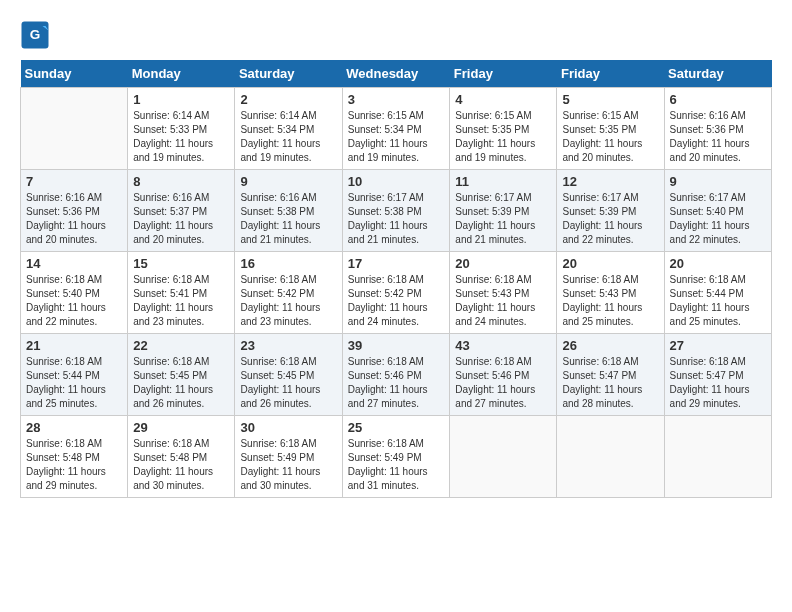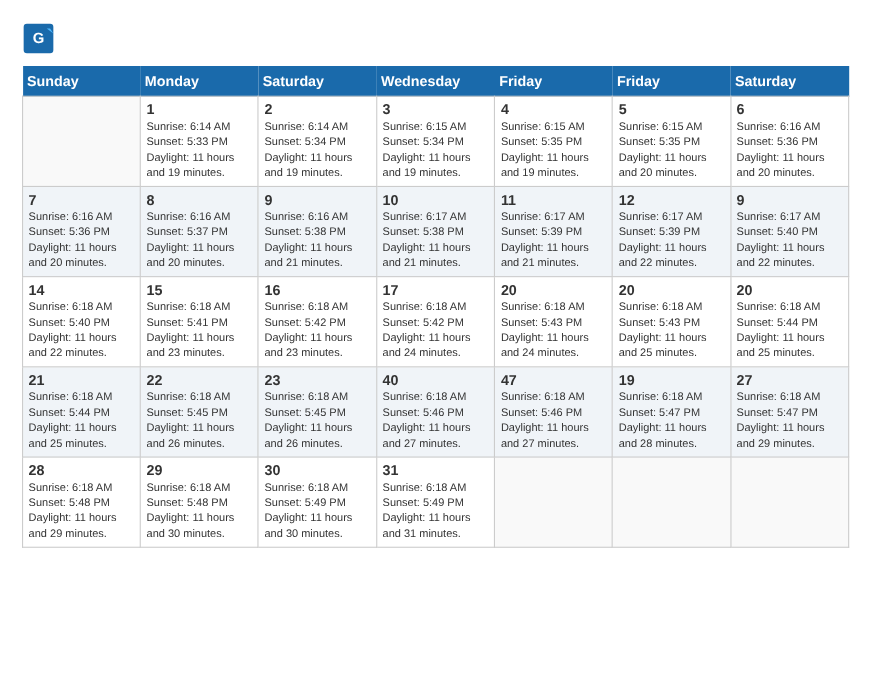--- a/index.html
+++ b/index.html
@@ -285,35 +285,35 @@
 and 26 minutes.</div>
         </td>
         <td>
           <span class="day-num">23</span>
           <div class="day-info" style="white-space: pre-line;">Sunrise: 6:18 AM
 Sunset: 5:45 PM
 Daylight: 11 hours
 and 26 minutes.</div>
         </td>
         <td>
-          <span class="day-num">40</span>
+          <span class="day-num">39</span>
           <div class="day-info" style="white-space: pre-line;">Sunrise: 6:18 AM
 Sunset: 5:46 PM
 Daylight: 11 hours
 and 27 minutes.</div>
         </td>
         <td>
-          <span class="day-num">47</span>
+          <span class="day-num">43</span>
           <div class="day-info" style="white-space: pre-line;">Sunrise: 6:18 AM
 Sunset: 5:46 PM
 Daylight: 11 hours
 and 27 minutes.</div>
         </td>
         <td>
-          <span class="day-num">19</span>
+          <span class="day-num">26</span>
           <div class="day-info" style="white-space: pre-line;">Sunrise: 6:18 AM
 Sunset: 5:47 PM
 Daylight: 11 hours
 and 28 minutes.</div>
         </td>
         <td>
           <span class="day-num">27</span>
           <div class="day-info" style="white-space: pre-line;">Sunrise: 6:18 AM
 Sunset: 5:47 PM
 Daylight: 11 hours
@@ -336,21 +336,21 @@
 and 30 minutes.</div>
         </td>
         <td>
           <span class="day-num">30</span>
           <div class="day-info" style="white-space: pre-line;">Sunrise: 6:18 AM
 Sunset: 5:49 PM
 Daylight: 11 hours
 and 30 minutes.</div>
         </td>
         <td>
-          <span class="day-num">31</span>
+          <span class="day-num">25</span>
           <div class="day-info" style="white-space: pre-line;">Sunrise: 6:18 AM
 Sunset: 5:49 PM
 Daylight: 11 hours
 and 31 minutes.</div>
         </td>
         <td class="empty"></td>
         <td class="empty"></td>
         <td class="empty"></td>
       </tr>
     </tbody>

